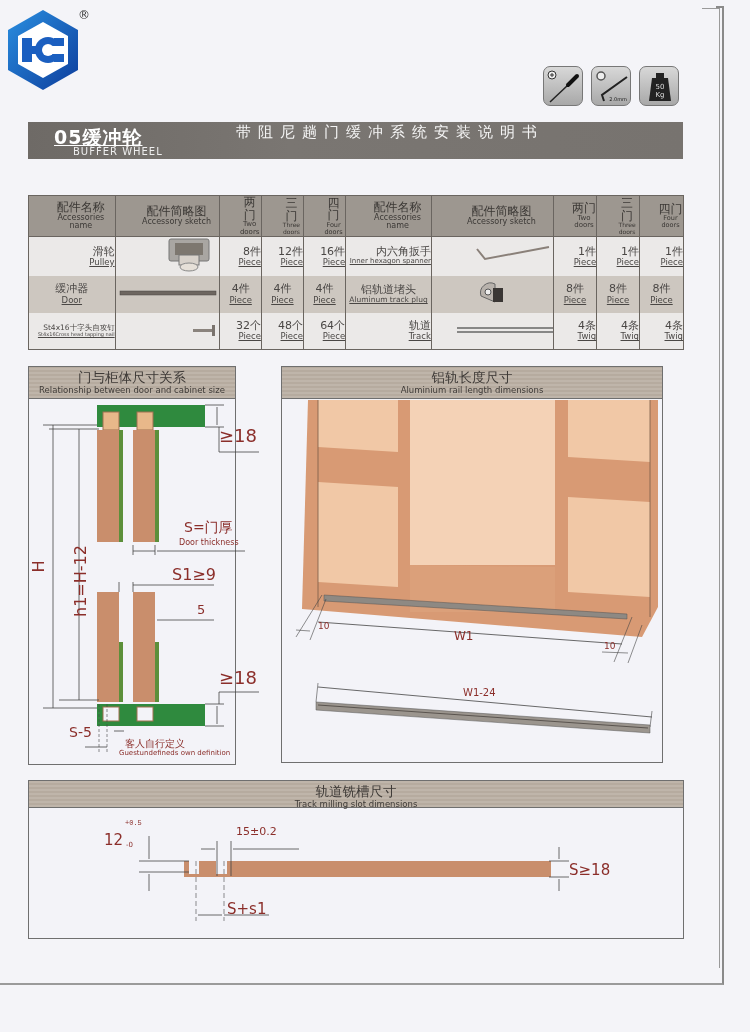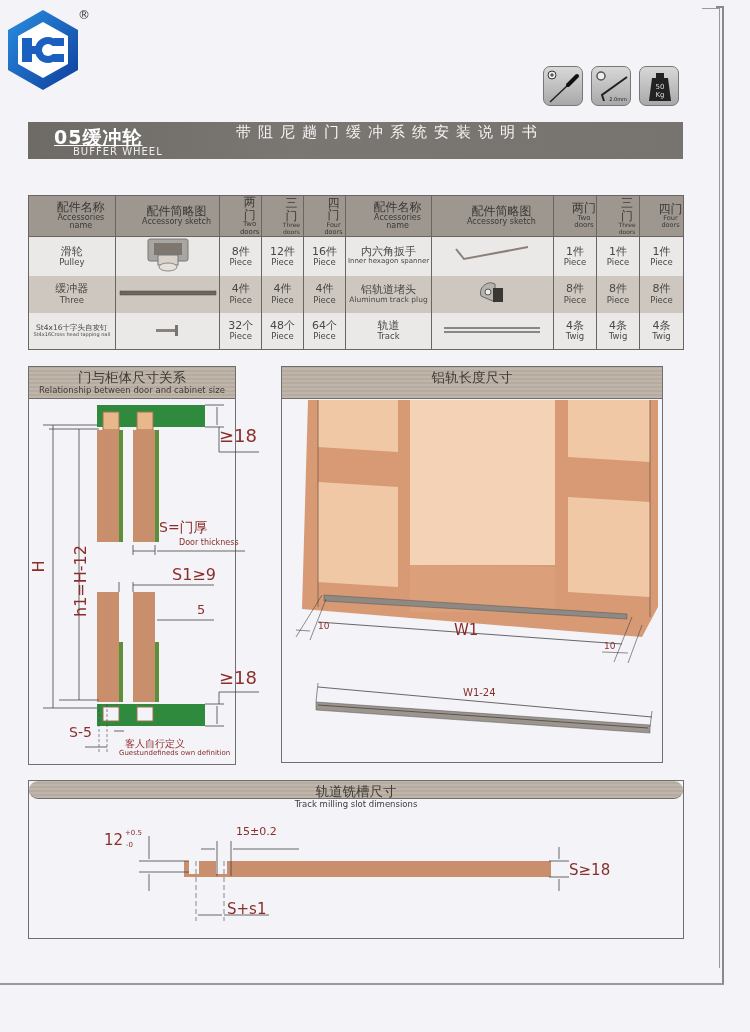--- a/index.html
+++ b/index.html
@@ -22,24 +22,24 @@
   .title-left-en { position: absolute; left: 45px; top: 24px; font-size: 10px; letter-spacing: 1px; color: #eee; }
   .title-right-cn { position: absolute; left: 208px; top: 1px; font-size: 15px; letter-spacing: 7px; color: #f4f4f4; }
   .title-right-en { position: absolute; left: 208px; top: 25px; font-size: 9.5px; color: #eee; letter-spacing: 0.2px; }
 
   table.acc { position: absolute; left: 28px; top: 195px; width: 656px; border-collapse: collapse; font-size: 8px; text-align: center; color: #555; }
   table.acc th { background: #9d9790; color: #3e3b38; font-weight: normal; height: 18px; border: 1px solid #6a6560; line-height: 1.05; padding-left: 18px; }
   table.acc th .cn { font-size: 12px; display: block; color: #3b3835; }
   table.acc th .en { font-size: 8px; display: block; color: #3b3835; }
   table.acc td { border-left: 1px solid #6a6560; border-right: 1px solid #6a6560; height: 37px; line-height: 1.1; }
   table.acc tr.alt td { background: #cdc7c0; }
-  table.acc tr.plain td { background: #ebe9e8; }
+  table.acc tr.plain td { background: #ebe9e8; text-align: right; }
   table.acc tr:last-child td { border-bottom: 1px solid #6a6560; }
   table.acc td .cn { font-size: 11px; display: block; color: #4a4745; }
-  table.acc td .en { font-size: 8.5px; display: block; color: #4a4745; }
+  table.acc td .en { font-size: 8.5px; display: block; color: #4a4745; text-decoration: underline; }
   table.acc td .en.small { font-size: 5px; }
 
   .panel { position: absolute; border: 1.5px solid #6f6f6f; background: #f3f3f8; }
   .panel-head { position: absolute; left: 0; top: 0; right: 0; height: 32px; background: repeating-linear-gradient(0deg, #bfb5aa 0 2px, #b6ab9f 2px 4px); border-bottom: 1.5px solid #6f6f6f; text-align: center; color: #3e3a37; }
   .panel-head .cn { font-size: 13.5px; display: block; padding-top: 2px; line-height: 16px; }
   .panel-head .en { font-size: 8.5px; display: block; line-height: 10px; }
 
   .dim { position: absolute; color: #8b2e2a; white-space: nowrap; }
   svg { position: absolute; overflow: visible; }
 </style>
@@ -201,21 +201,21 @@
         </td>
     <td>
           <span class="cn">1件</span>
           <span class="en">Piece</span>
         </td>
   </tr>
 
   <tr class="alt">
     <td>
           <span class="cn">缓冲器</span>
-          <span class="en">Three</span>
+          <span class="en">Door</span>
         </td>
     <td>
       <svg width="96" height="8" style="position:relative;">
             <rect x="0" y="2" width="96" height="4" fill="#6d6660" stroke="#4a4440" stroke-width="0.5"></rect>
           </svg>
     </td>
     <td>
           <span class="cn">4件</span>
           <span class="en">Piece</span>
         </td>
@@ -349,35 +349,36 @@
     <line x1="78" y1="337" x2="78" y2="385" stroke="#444" stroke-width="0.6" stroke-dasharray="3,2"></line>
     <line x1="56" y1="380" x2="78" y2="380" stroke="#444" stroke-width="0.8"></line>
     <line x1="85" y1="364" x2="95" y2="364" stroke="#444" stroke-width="0.8"></line>
     <line x1="128" y1="184" x2="216" y2="184" stroke="#444" stroke-width="0.8"></line>
     <line x1="190" y1="60" x2="190" y2="85" stroke="#444" stroke-width="0.8"></line>
     <line x1="190" y1="85" x2="230" y2="85" stroke="#444" stroke-width="0.8"></line>
     <line x1="190" y1="337" x2="190" y2="325" stroke="#444" stroke-width="0.8"></line>
     <line x1="190" y1="325" x2="230" y2="325" stroke="#444" stroke-width="0.8"></line>
   </svg>
   <span class="dim" style="left:190px;top:58px;font-size:18px;">≥18</span>
-  <span class="dim" style="left:130px;top:152px;font-size:14px;">S=门厚</span>
+  <span class="dim" style="left:130px;top:152px;font-size:14px;padding-left:25px;">S=门厚</span>
   <span class="dim" style="left:150px;top:171px;font-size:8px;">Door thickness</span>
   <span class="dim" style="left:3px;top:190px;font-size:16px;transform:rotate(-90deg);">H</span>
   <span class="dim" style="left:2px;top:190px;font-size:16px;transform:rotate(-90deg);transform-origin:50px 10px;">h1=H-12</span>
   <span class="dim" style="left:143px;top:198px;font-size:16px;">S1≥9</span>
   <span class="dim" style="left:168px;top:235px;font-size:13px;">5</span>
   <span class="dim" style="left:190px;top:300px;font-size:18px;">≥18</span>
   <span class="dim" style="left:40px;top:357px;font-size:14px;">S-5</span>
   <span class="dim" style="left:96px;top:370px;font-size:10px;">客人自行定义</span>
   <span class="dim" style="left:90px;top:382px;font-size:7px;">Guestundefineds own definition</span>
 </div>
 
 <div class="panel" style="left:281px;top:366px;width:382px;height:397px;">
   <div class="panel-head">
     <span class="cn">铝轨长度尺寸</span>
+    <span class="en">Aluminium rail length dimensions</span>
   </div>
   <svg width="402" height="397" style="left:0;top:0;">
 
     <polygon points="26,33 376,33 376,240 360,270 20,242" fill="#d89a74"></polygon>
     <rect x="36" y="33" width="80" height="200" fill="#f1c8a6"></rect>
     <rect x="128" y="33" width="145" height="165" fill="#f4d2b6"></rect>
     <rect x="286" y="33" width="82" height="210" fill="#f1c8a6"></rect>
     <rect x="116" y="33" width="12" height="200" fill="#d89a74"></rect>
     <rect x="273" y="33" width="13" height="210" fill="#d89a74"></rect>
     <polygon points="36,80 116,85 116,120 36,115" fill="#d89a74"></polygon>
@@ -398,27 +399,27 @@
     <line x1="14" y1="263" x2="28" y2="264" stroke="#444" stroke-width="0.6"></line>
     <line x1="320" y1="285" x2="346" y2="286" stroke="#444" stroke-width="0.6"></line>
 
     <line x1="36" y1="320" x2="370" y2="350" stroke="#444" stroke-width="0.8"></line>
     <line x1="36" y1="316" x2="34" y2="335" stroke="#444" stroke-width="0.6"></line>
     <line x1="370" y1="344" x2="368" y2="360" stroke="#444" stroke-width="0.6"></line>
     <polygon points="34,335 368,358 368,366 34,343" fill="#9b958e" stroke="#555" stroke-width="0.5"></polygon>
     <line x1="36" y1="338" x2="366" y2="361" stroke="#5a544f" stroke-width="1"></line>
   </svg>
   <span class="dim" style="left:36px;top:254px;font-size:9px;">10</span>
-  <span class="dim" style="left:172px;top:254px;font-size:15px;">W1</span>
+  <span class="dim" style="left:172px;top:262px;font-size:12px;">W1</span>
   <span class="dim" style="left:322px;top:274px;font-size:9px;">10</span>
   <span class="dim" style="left:181px;top:320px;font-size:10px;">W1-24</span>
 </div>
 
 <div class="panel" style="left:28px;top:780px;width:656px;height:159px;">
-  <div class="panel-head" style="height:18px;border-radius:10px;">
+  <div class="panel-head" style="height:27px;">
     <span class="cn">轨道铣槽尺寸</span>
     <span class="en">Track milling slot dimensions</span>
   </div>
   <svg width="656" height="159" style="left:0;top:0;">
     <path d="M155,80 L160,80 L160,93 L170,93 L170,80 L187,80 L187,93 L198,93 L198,80 L522,80 L522,96 L155,96 Z" fill="#c98e6c"></path>
     <line x1="110" y1="80" x2="160" y2="80" stroke="#444" stroke-width="0.8"></line>
     <line x1="110" y1="91" x2="160" y2="91" stroke="#444" stroke-width="0.8"></line>
     <line x1="120" y1="55" x2="120" y2="78" stroke="#444" stroke-width="0.8"></line>
     <line x1="120" y1="93" x2="120" y2="110" stroke="#444" stroke-width="0.8"></line>
     <line x1="188" y1="60" x2="188" y2="95" stroke="#444" stroke-width="0.8"></line>
@@ -428,18 +429,18 @@
     <line x1="167" y1="80" x2="167" y2="140" stroke="#444" stroke-width="0.6" stroke-dasharray="5,3"></line>
     <line x1="195" y1="80" x2="195" y2="140" stroke="#444" stroke-width="0.6" stroke-dasharray="5,3"></line>
     <line x1="169" y1="134" x2="193" y2="134" stroke="#444" stroke-width="0.8"></line>
     <line x1="195" y1="134" x2="240" y2="134" stroke="#444" stroke-width="0.8"></line>
     <line x1="520" y1="80" x2="540" y2="80" stroke="#444" stroke-width="0.8"></line>
     <line x1="520" y1="96" x2="540" y2="96" stroke="#444" stroke-width="0.8"></line>
     <line x1="530" y1="66" x2="530" y2="78" stroke="#444" stroke-width="0.8"></line>
     <line x1="530" y1="98" x2="530" y2="110" stroke="#444" stroke-width="0.8"></line>
   </svg>
   <span class="dim" style="left:75px;top:50px;font-size:15px;">12</span>
-  <span class="dim" style="left:96px;top:48px;font-size:7px;">+0.5</span>
+  <span class="dim" style="left:96px;top:38px;font-size:7px;font-family:Liberation Mono, monospace;">+0.5</span>
   <span class="dim" style="left:97px;top:60px;font-size:7px;">-0</span>
   <span class="dim" style="left:207px;top:44px;font-size:11px;">15±0.2</span>
   <span class="dim" style="left:198px;top:119px;font-size:15px;">S+s1</span>
   <span class="dim" style="left:540px;top:80px;font-size:15px;">S≥18</span>
 </div>
 
 </body></html>

